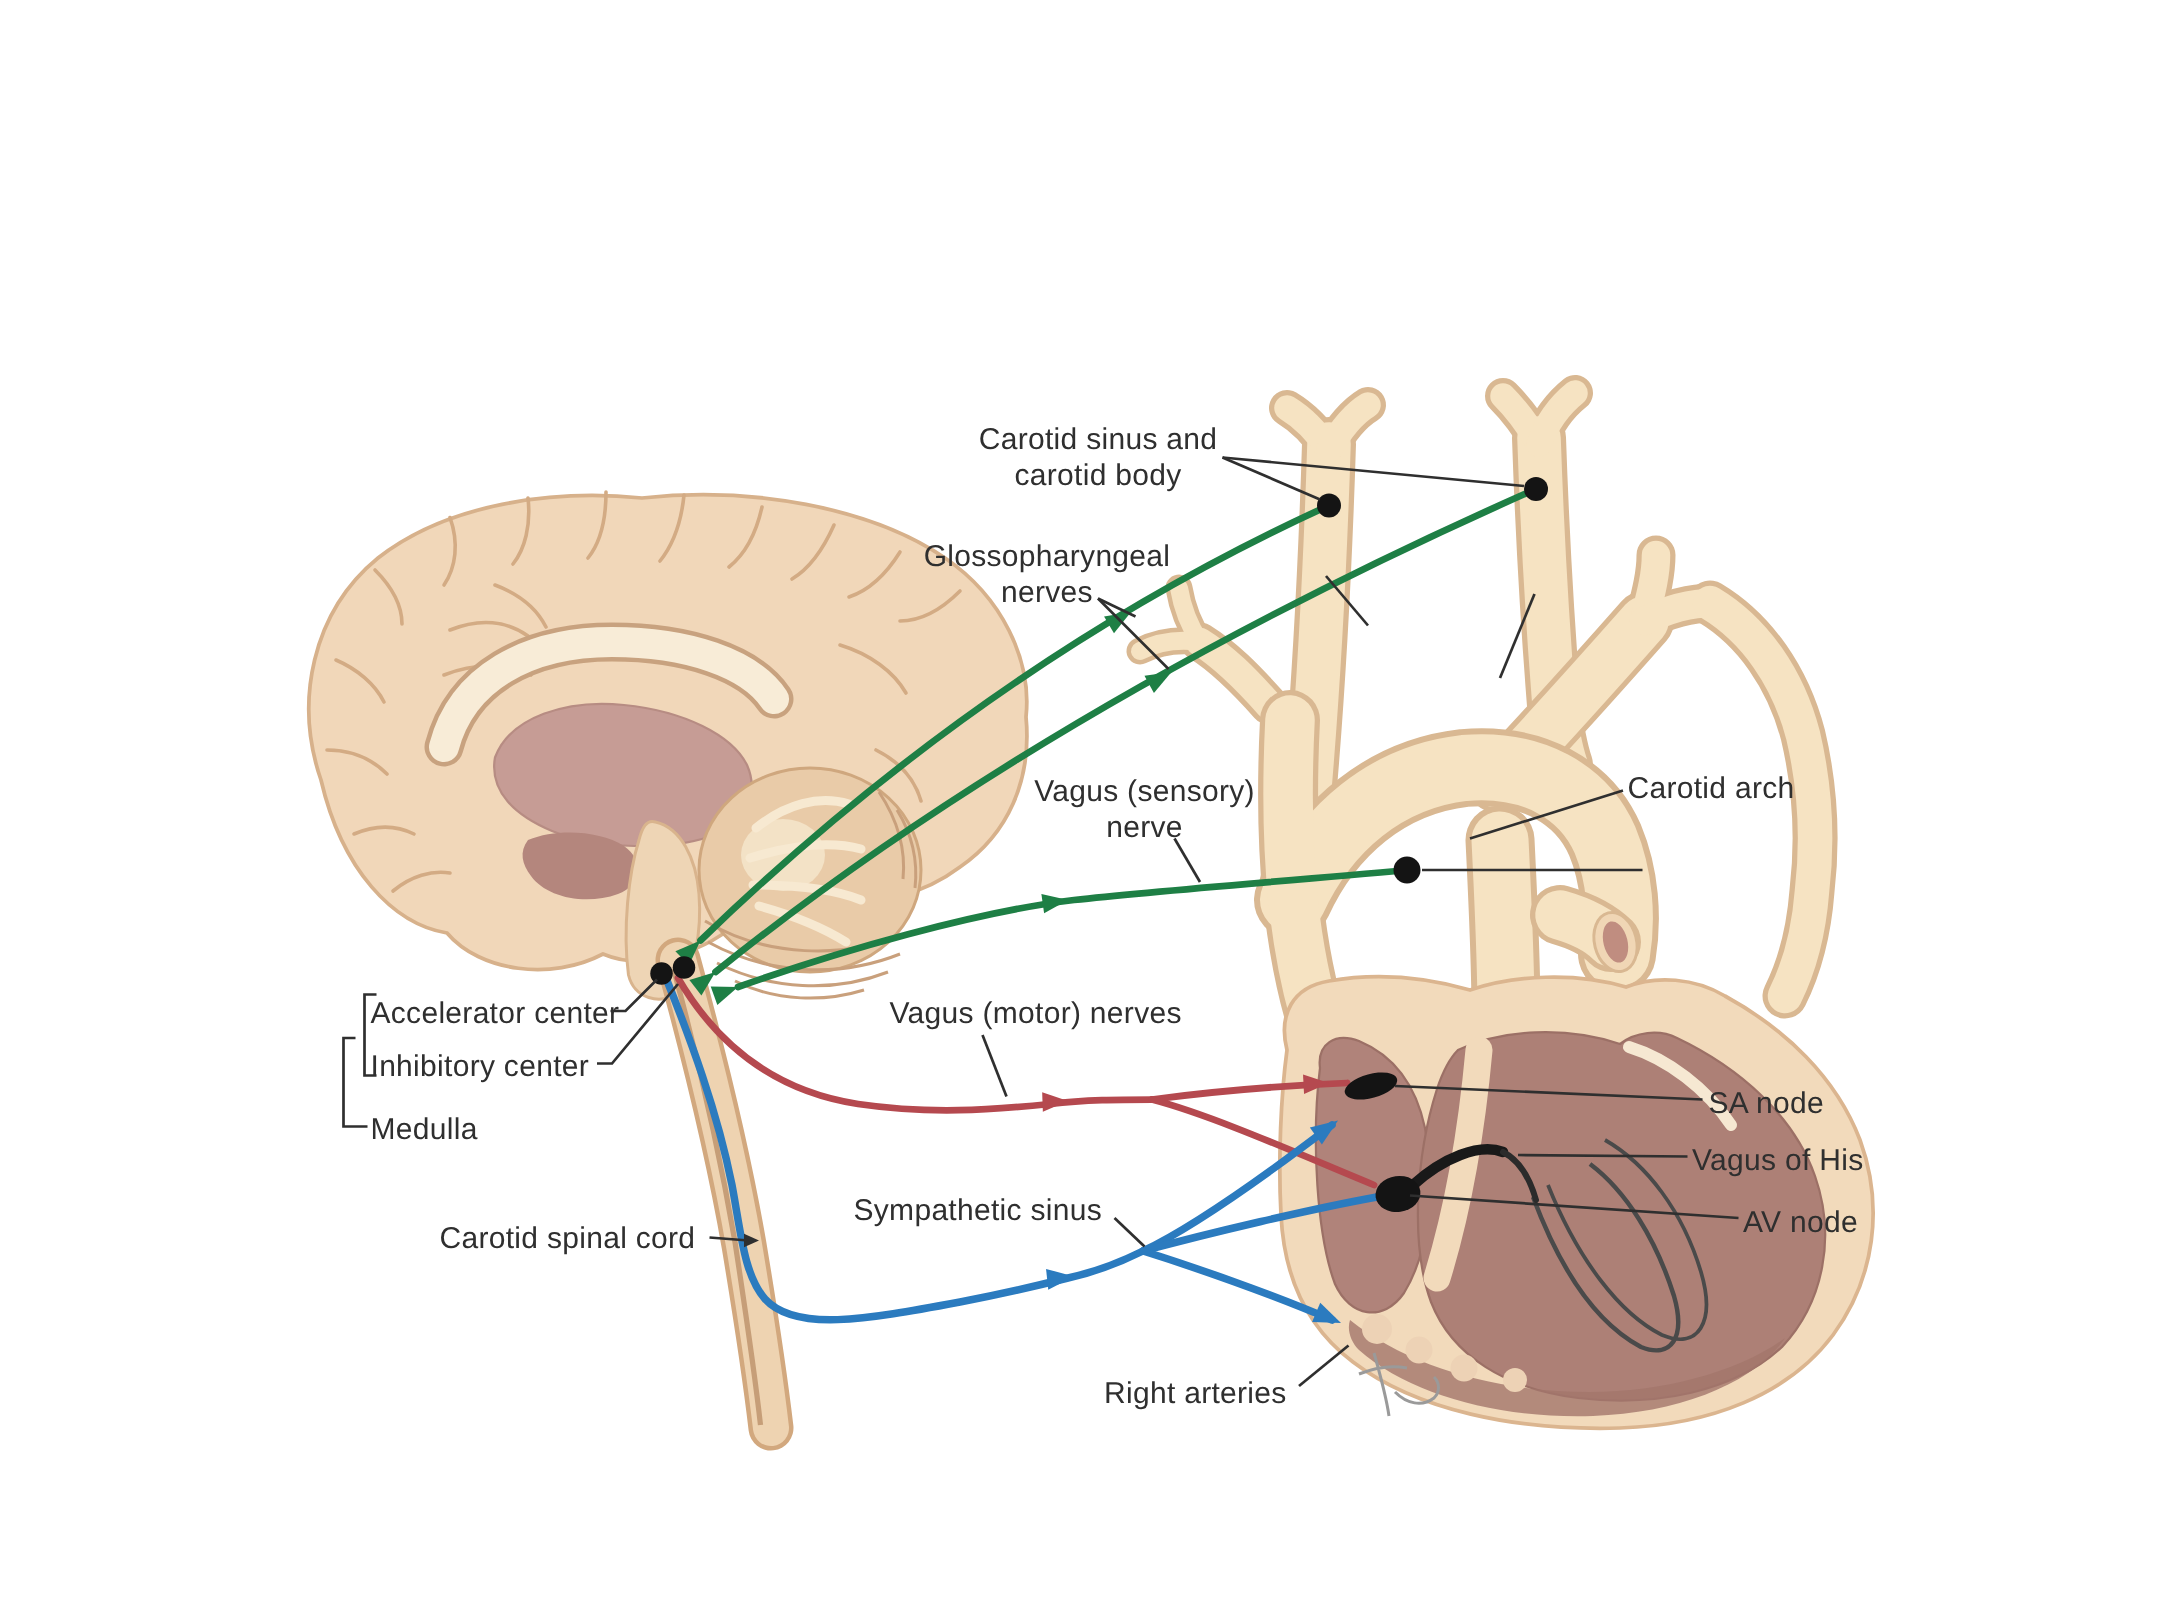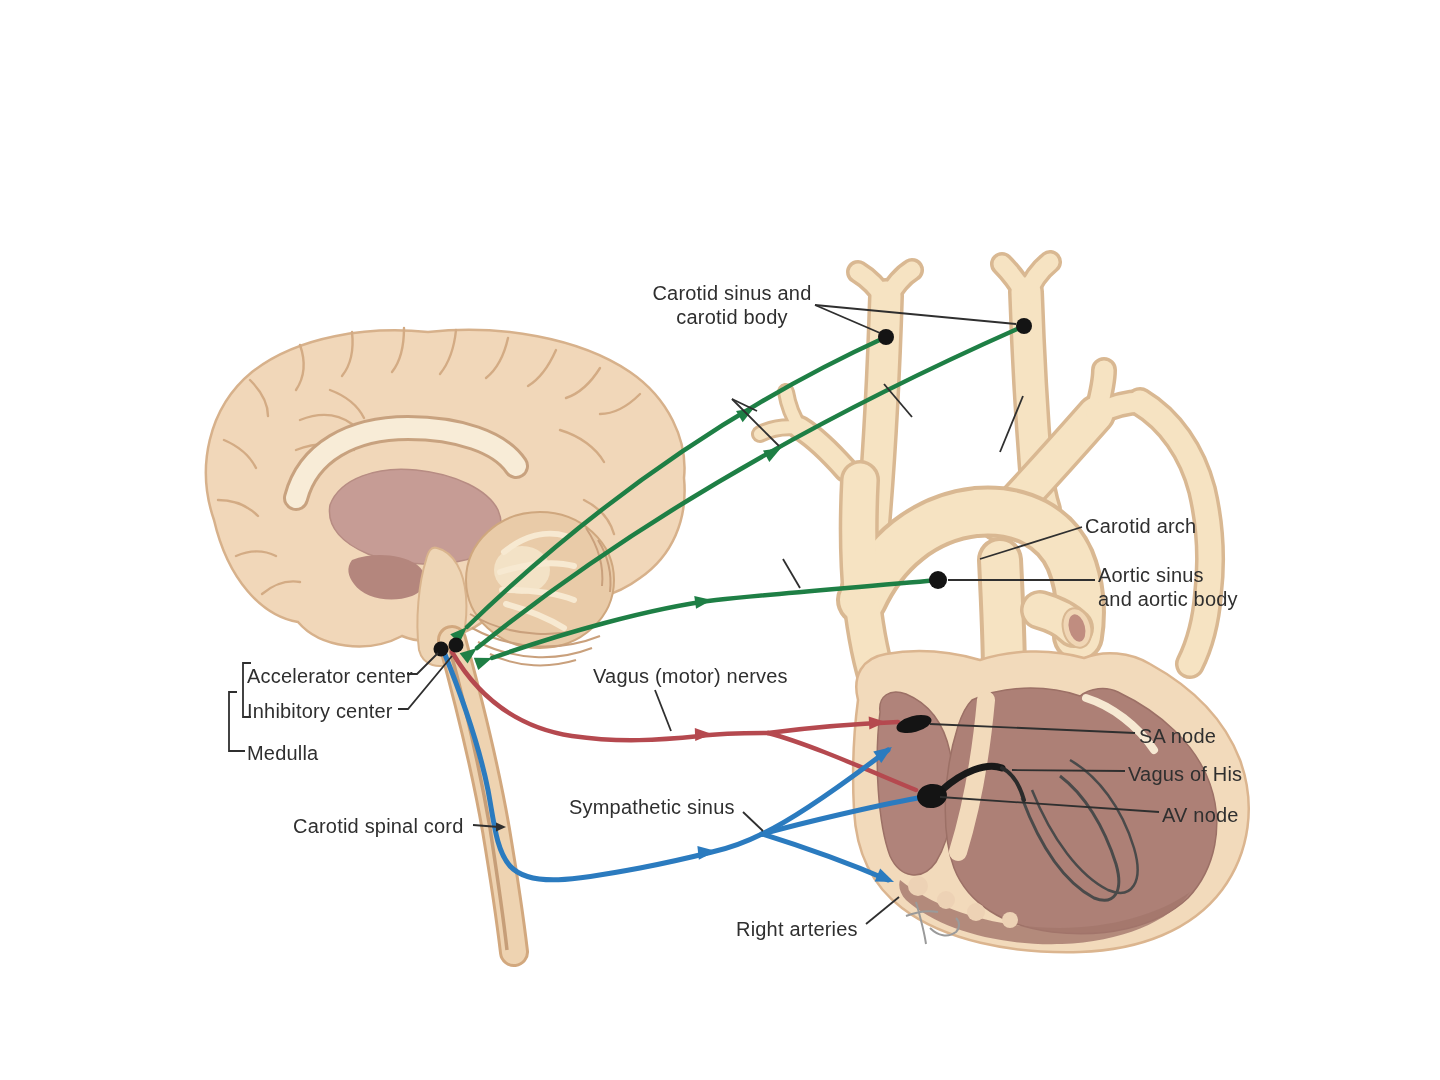--- a/index.html
+++ b/index.html
@@ -268,27 +268,29 @@
     <path class="leader" d="M866 924 L 899 897"></path>
 
     <path class="leader" d="M251 663 L 243 663 L 243 717 L 251 717"></path>
     <path class="leader" d="M237 692 L 229 692 L 229 751 L 245 751"></path>
   </g>
 </svg>
 
   <div class="label center" style="left:632px;top:281px;width:200px">Carotid sinus and
 carotid body</div>
 
-
-
+  <div class="label center" style="left:600px;top:359px;width:196px">Glossopharyngeal
+nerves</div>
+
+
+  <div class="label center" style="left:665px;top:516px;width:196px">Vagus (sensory)
+nerve</div>
 
   <div class="label" style="left:1085px;top:514px">Carotid arch</div>
 
-  <div class="label" style="left:1098px;top:563px">Aortic sinus
-and aortic body</div>
 
   <div class="label" style="left:247px;top:664px">Accelerator center</div>
 
   <div class="label" style="left:247px;top:699px">Inhibitory center</div>
 
   <div class="label" style="left:247px;top:741px">Medulla</div>
 
   <div class="label" style="left:593px;top:664px">Vagus (motor) nerves</div>
 
   <div class="label" style="left:293px;top:814px">Carotid spinal cord</div>

